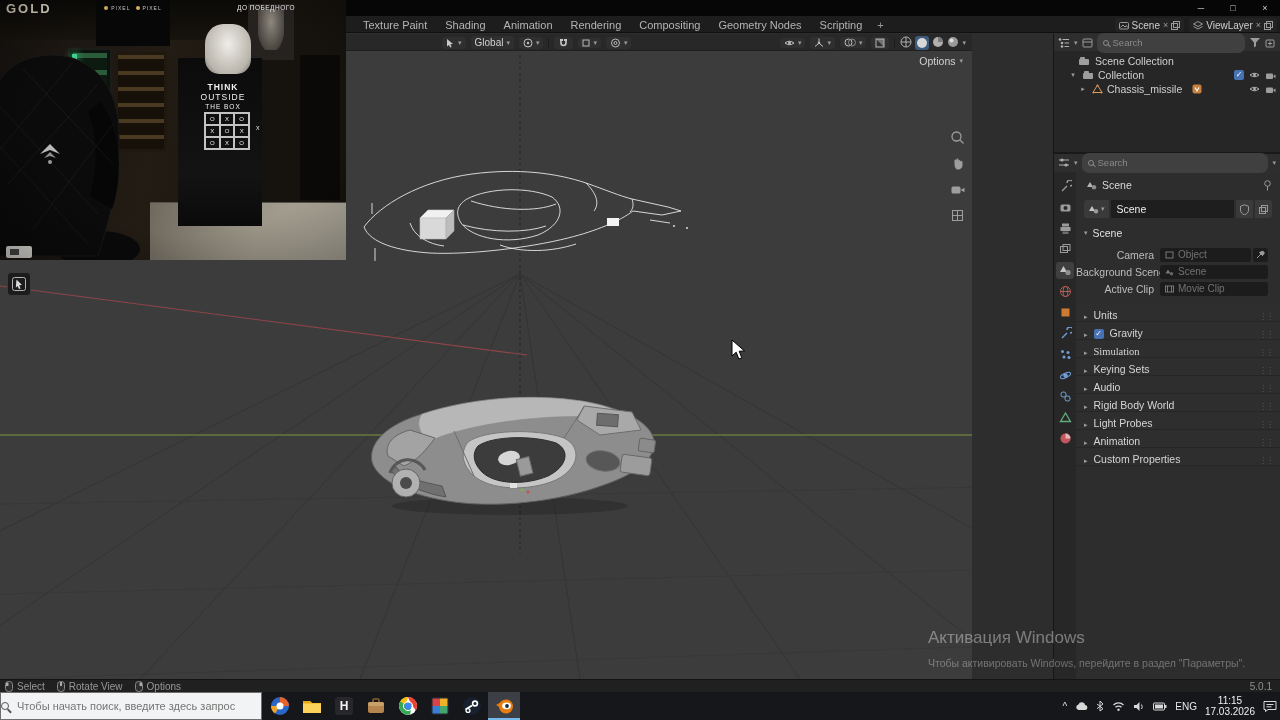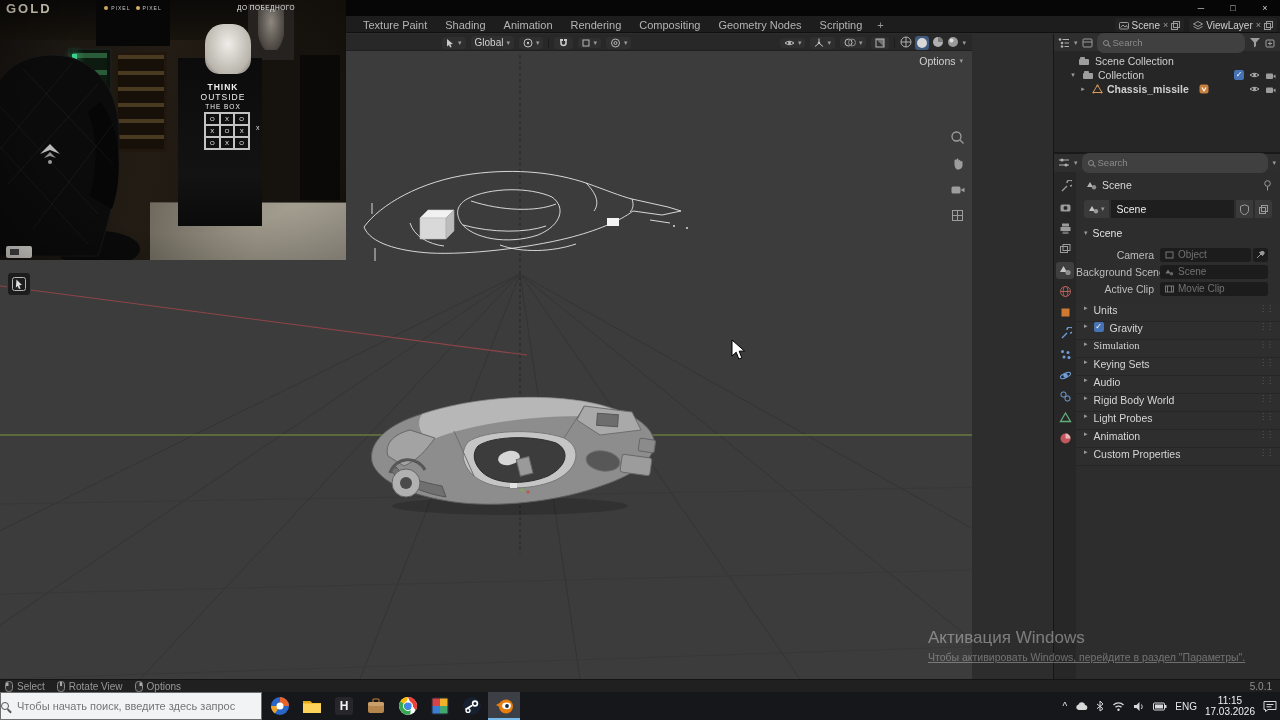--- a/index.html
+++ b/index.html
@@ -59,21 +59,21 @@
   .idbtn { height:18px; background:#3a3a3a; border-radius:3px 0 0 3px; display:flex; align-items:center; padding:0 4px; gap:2px; flex:none; }
   .idname { flex:1; height:18px; background:#1e1e1e; display:flex; align-items:center; padding-left:6px; font-size:10.5px; color:#ececec; }
   .sqbtn { width:17px; height:18px; background:#3a3a3a; display:flex; align-items:center; justify-content:center; flex:none; }
   .sqbtn.last { border-radius:0 3px 3px 0; }
   .secthead { position:absolute; left:22px; top:70px; right:0; height:18px; display:flex; align-items:center; gap:5px; padding-left:8px; font-size:10.5px; color:#e0e0e0; }
   .field-row { position:absolute; left:22px; right:0; height:17px; display:flex; align-items:center; padding-right:12px; }
   .flabel { width:84px; text-align:right; font-size:10.5px; color:#bdbdbd; padding-right:6px; flex:none; white-space:nowrap; }
   .fslot { flex:1; height:14px; background:#1c1c1c; border-radius:3px; display:flex; align-items:center; gap:4px; padding:0 5px; min-width:0; }
   .fghost { font-size:10px; color:#717171; white-space:nowrap;text-align:right; }
   .dropper { width:15px; height:14px; background:#1c1c1c; border-radius:3px; margin-left:2px; display:flex; align-items:center; justify-content:center; flex:none; }
-  .csec { position:absolute; left:22px; right:0; height:18px; background:#2e2e2e; border-bottom:1px solid #262626; display:flex; align-items:flex-start; gap:6px; padding-left:8px; font-size:10.5px; color:#d5d5d5; }
+  .csec { position:absolute; left:22px; right:0; height:18px; background:#2e2e2e; border-bottom:1px solid #262626; display:flex; align-items:flex-end; gap:6px; padding-left:8px; font-size:10.5px; color:#d5d5d5; }
   .dots { margin-left:auto; margin-right:7px; color:#5c5c5c; font-size:8px; letter-spacing:-1px; }
 
   
   #bstatus { position:absolute; left:0; top:679px; width:1280px; height:13px; background:#202020; border-top:1px solid #141414; display:flex; align-items:center; font-size:10px; color:#989898; gap:12px; padding-left:5px; }
   .skey { display:flex; align-items:center; gap:4px; }
   .bver { position:absolute; right:8px; top:0; height:13px; display:flex; align-items:center; color:#8f8f8f; }
 
   
   #taskbar { position:absolute; left:0; top:692px; width:1280px; height:28px; background:#15171b; }
   .tsearch { position:absolute; left:0; top:0; width:262px; height:28px; background:#f2f3f4; border:1px solid #6e6e6e; display:flex; align-items:center; gap:8px; padding:0 0; }
@@ -84,21 +84,21 @@
   .tapp { width:32px; height:28px; display:flex; align-items:center; justify-content:center; }
   .tapp.active { background:#3c4046; box-shadow:inset 0 -2px 0 #76b9ed; }
   .htile { width:18px; height:18px; background:#26262b; border-radius:3px; color:#f2f2f2; font-size:12px; font-weight:bold; display:flex; align-items:center; justify-content:center; }
   .tray { position:absolute; right:3px; top:0; height:28px; display:flex; align-items:center; gap:8px; color:#e8e8e8; }
   .trayx { font-size:10px; color:#e0e0e0; }
   .clock { display:flex; flex-direction:column; align-items:center; justify-content:center; font-size:10px; line-height:11px; color:#f0f0f0; white-space:nowrap; }
 
   
   #watermark { position:absolute; left:928px; top:628px; z-index:6; pointer-events:none; white-space:nowrap; }
   #watermark .wm1 { font-size:17px; color:rgba(255,255,255,0.38); }
-  #watermark .wm2 { font-size:10.5px; margin-top:3px; color:rgba(255,255,255,0.32);text-decoration:underline; }
+  #watermark .wm2 { font-size:10.5px; margin-top:9px; color:rgba(255,255,255,0.32); }
 
   
   #webcam { position:absolute; left:0; top:0; width:346px; height:260px; overflow:hidden; z-index:5;
             background:linear-gradient(100deg,#171310 0%,#221c14 45%,#141009 100%); }
   .wc-ceiling { position:absolute; left:0; top:0; width:100%; height:40px; background:linear-gradient(180deg,#0b0a08,#17130d); }
   .wc-rightwall { position:absolute; right:0; top:0; width:84px; height:235px; background:#16120d; }
   .wc-door { position:absolute; left:300px; top:55px; width:40px; height:145px; background:#0b0907; }
   .wc-floor { position:absolute; left:150px; top:202px; right:0; bottom:0; background:linear-gradient(100deg,#6f6a5e,#9d9789 55%,#b2ac9e); border-top:1px solid #54504a; }
   .wc-fridgeA { position:absolute; left:68px; top:48px; width:44px; height:106px; background:#0c120d; border:2px solid #1c1c18; }
   .wc-fridgeA .shelves { position:absolute; inset:3px; background:repeating-linear-gradient(180deg,#2b5c3a 0 5px,#0d1a10 5px 17px); }
@@ -464,21 +464,21 @@
               <path d="M1,4 Q5.5,0.5 10,4 Q5.5,7.5 1,4 Z" fill="none" stroke="#b0b0b0"></path>
               <circle cx="5.5" cy="4" r="1.4" fill="#b0b0b0"></circle>
             </svg>
           <svg width="11" height="9">
               <rect x="1" y="2.5" width="7" height="5.5" rx="1" fill="#9d9d9d"></rect>
               <path d="M8,5 l2.5,-1.5 v4 z" fill="#9d9d9d"></path>
             </svg>
         </div>
       </div>
 
-      <div class="orow" style="top:48px; padding-left:24px; gap:4px;font-weight:bold;">
+      <div class="orow" style="top:48px; padding-left:24px; gap:4px;">
         <span class="oarrow">▸</span>
         <svg width="11" height="10">
             <path d="M5.5,1 L10,8.5 H1 Z" fill="none" stroke="#d99a5b"></path>
             <circle cx="5.5" cy="1.5" r="1" fill="#d99a5b"></circle>
             <circle cx="1.5" cy="8.5" r="1" fill="#d99a5b"></circle>
             <circle cx="9.5" cy="8.5" r="1" fill="#d99a5b"></circle>
           </svg>
         <span>Chassis_missile</span>
         <svg width="10" height="10" style="margin-left:6px;">
             <rect x="0.5" y="0.5" width="9" height="9" rx="2" fill="#c77f3e"></rect>

